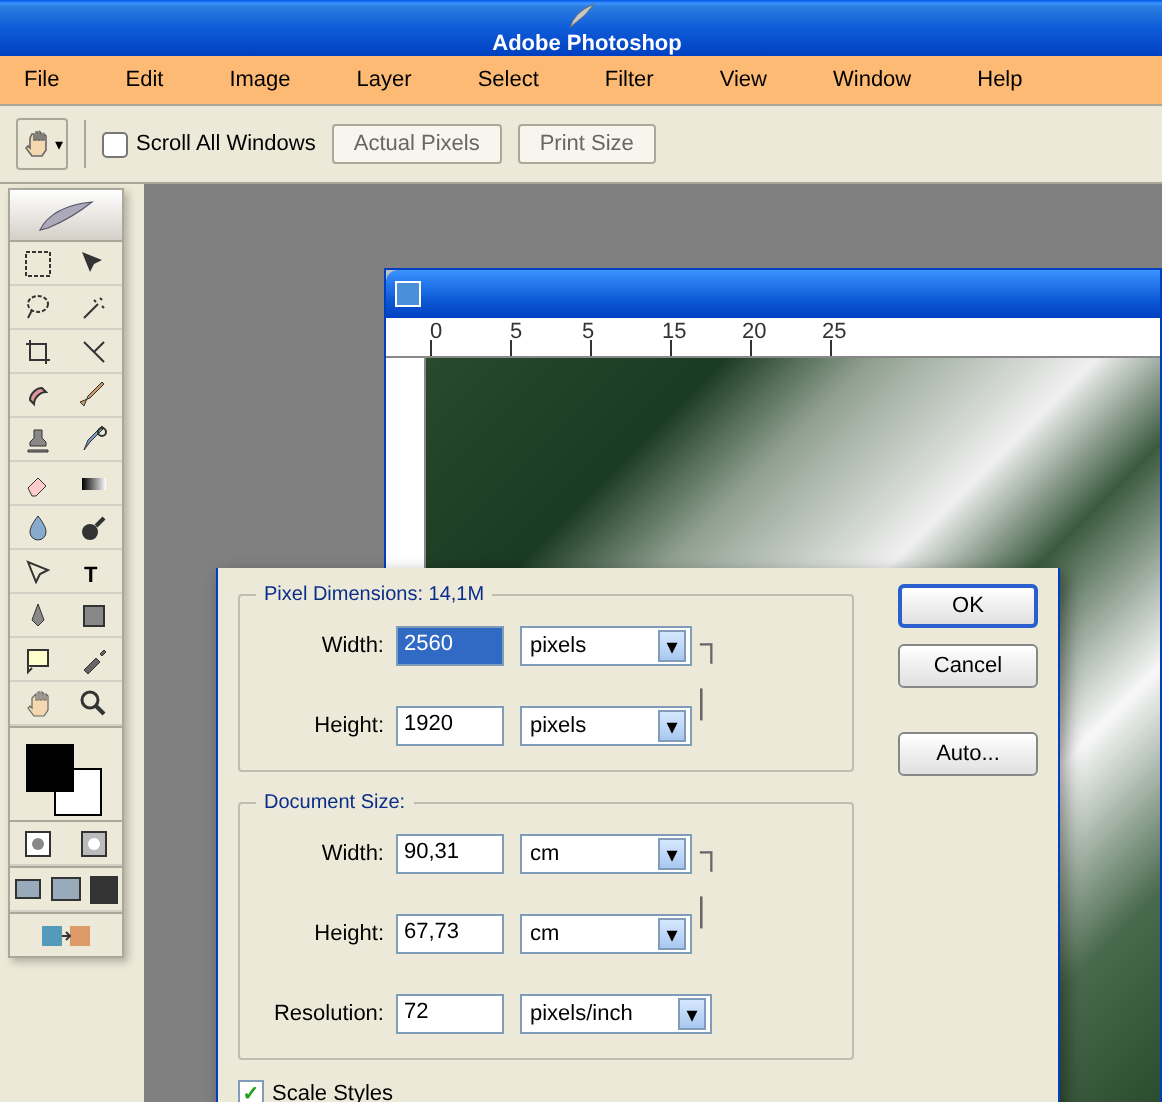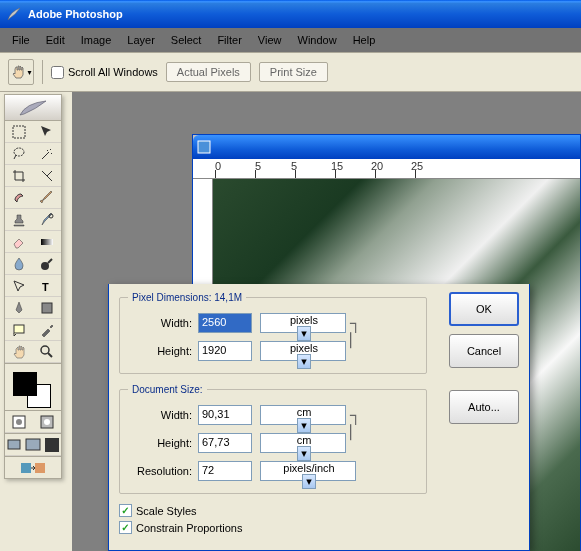--- a/index.html
+++ b/index.html
@@ -1,19 +1,19 @@
 <!DOCTYPE html>
 <html><head>
   <meta charset="utf-8">
   <style>
     * { margin:0; padding:0; box-sizing:border-box; font-family:Tahoma,Arial,sans-serif; font-size:11px; }
     body { width:581px; height:551px; background:#ece9d8; overflow:hidden; }
-    .titlebar { background:linear-gradient(to bottom,#0058e6 0%,#3a93ff 6%,#2a7de0 12%,#0f5cd8 50%,#0040c0 100%); height:28px; display:flex; align-items:center; padding-left:6px; color:#fff; font-size:13px; font-weight:bold; }
+    .titlebar { background:linear-gradient(to bottom,#0058e6 0%,#3a93ff 6%,#2a7de0 12%,#0f5cd8 50%,#0040c0 100%); height:28px; display:flex; align-items:center; padding-left:6px; color:#fff; font-size:13px; font-weight:bold;flex-direction:column; }
     .titlebar .feather { width:16px; height:16px; margin-right:6px; }
-    .menubar { background:#737373; padding:4px 4px; display:flex; gap:0; border-bottom:1px solid #aca899; }
+    .menubar { background:#fdba74; padding:4px 4px; display:flex; gap:17px; border-bottom:1px solid #aca899; }
     .menubar span { padding:2px 8px; cursor:default; }
     .toolbar { background:#ece9d8; padding:6px 8px; display:flex; align-items:center; gap:8px; border-bottom:1px solid #aca899; }
     .hand { width:26px; height:26px; border:1px solid #aca899; background:#ece9d8; display:flex; align-items:center; justify-content:center; border-radius:2px; }
     .tbtn { height:20px; padding:0 10px; background:#f7f5ed; border:1px solid #aca899; border-radius:2px; color:#666; display:flex; align-items:center; }
     .checkbox { display:flex; align-items:center; gap:4px; }
     .checkbox input { width:13px; height:13px; }
     .workspace { position:relative; height:calc(100% - 28px - 23px - 34px); }
     .toolbox { position:absolute; left:4px; top:2px; width:58px; background:#ece9d8; border:1px solid #aca899; box-shadow:2px 2px 4px rgba(0,0,0,0.25); }
     .toolbox-head { height:26px; background:linear-gradient(to bottom,#fff,#d4d0c8); border-bottom:1px solid #aca899; display:flex; align-items:center; justify-content:center; }
     .toolbox-grid { display:grid; grid-template-columns:1fr 1fr; }
@@ -29,30 +29,30 @@
     .ruler-h .tick { position:absolute; bottom:0; border-left:1px solid #333; height:8px; }
     .ruler-h .lbl { position:absolute; top:1px; }
     .ruler-v { position:absolute; left:0; top:44px; bottom:0; width:20px; background:#fff; border-right:1px solid #888; }
     .photo { position:absolute; left:20px; top:44px; right:0; bottom:0; background:linear-gradient(135deg,#2a4a2e 0%,#1a3a22 20%,#90a090 30%,#f0f0f0 45%,#3a5a3e 55%,#f8f8f8 70%,#4a6a4e 85%,#2a4a2e 100%); }
     .dialog { position:absolute; left:108px; top:192px; width:422px; background:#ece9d8; border:1px solid #0040c0; border-top:none; box-shadow:3px 3px 8px rgba(0,0,0,0.4); }
     .dialog-title { height:24px; background:linear-gradient(to bottom,#3a93ff 0%,#0f5cd8 60%,#0040c0 100%); color:#fff; font-weight:bold; font-size:12px; display:flex; align-items:center; padding:0 4px 0 8px; border-top-left-radius:6px; border-top-right-radius:6px; justify-content:space-between; }
     .close-btn { width:18px; height:18px; background:linear-gradient(to bottom,#f88,#d22); border:1px solid #fff; border-radius:3px; display:flex; align-items:center; justify-content:center; color:#fff; font-weight:bold; font-size:11px; }
     .dialog-body { display:flex; padding:8px 10px 12px 10px; gap:10px; }
     .dialog-left { flex:1; }
     .dialog-right { width:82px; display:flex; flex-direction:column; gap:8px; padding-top:0; }
-    .dbtn { height:34px; border:1px solid #888; background:linear-gradient(to bottom,#fff,#e0e0e0); border-radius:3px; display:flex; align-items:center; justify-content:center;margin-left:12px; }
+    .dbtn { height:22px; border:1px solid #888; background:linear-gradient(to bottom,#fff,#e0e0e0); border-radius:3px; display:flex; align-items:center; justify-content:center;margin-left:12px; }
     .dbtn.default { border:2px solid #2a5fd0; }
     fieldset { border:1px solid #c0bcb0; border-radius:2px; padding:10px 8px 12px 8px; margin-bottom:10px; position:relative; }
     legend { color:#0a2d8a; padding:0 4px; font-size:10px; }
-    .row { display:flex; align-items:center; margin-bottom:8px; }
+    .row { display:flex; align-items:center; margin-bottom:20px; }
     .row:last-child { margin-bottom:0; }
     .rlabel { width:70px; text-align:right; padding-right:6px; }
     .rinput { width:54px; height:20px; border:1px solid #7f9db9; padding:2px 3px; background:#fff; }
     .rinput.sel { background:#316ac5; color:#fff; }
-    .rselect { width:86px; height:20px; border:1px solid #7f9db9; background:#fff; margin-left:8px; display:flex; align-items:center; padding:0 2px 0 4px; justify-content:space-between;flex-direction:column; }
+    .rselect { width:86px; height:20px; border:1px solid #7f9db9; background:#fff; margin-left:8px; display:flex; align-items:center; padding:0 2px 0 4px; justify-content:space-between; }
     .dropdown-arrow { width:14px; height:16px; background:linear-gradient(to bottom,#d6e7ff,#a8c8f0); border:1px solid #7f9db9; display:flex; align-items:center; justify-content:center; }
     .link-bracket { width:14px; font-size:16px; color:#666; margin-left:4px; }
     .chk-row { display:flex; align-items:center; gap:4px; margin-bottom:4px; }
     .chk { width:13px; height:13px; border:1px solid #7f9db9; background:#fff; display:flex; align-items:center; justify-content:center; color:#21a121; font-size:10px; font-weight:bold; }
   </style>
 </head>
 <body>
 
 <div class="titlebar">
   <svg class="feather" viewBox="0 0 16 16">

